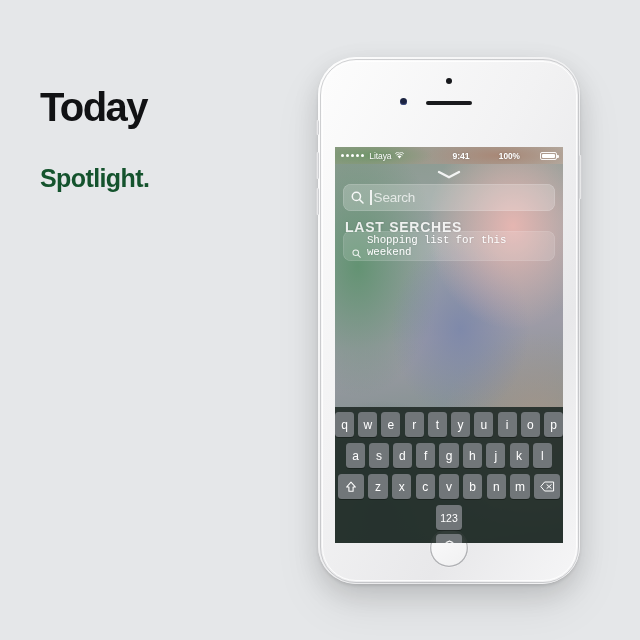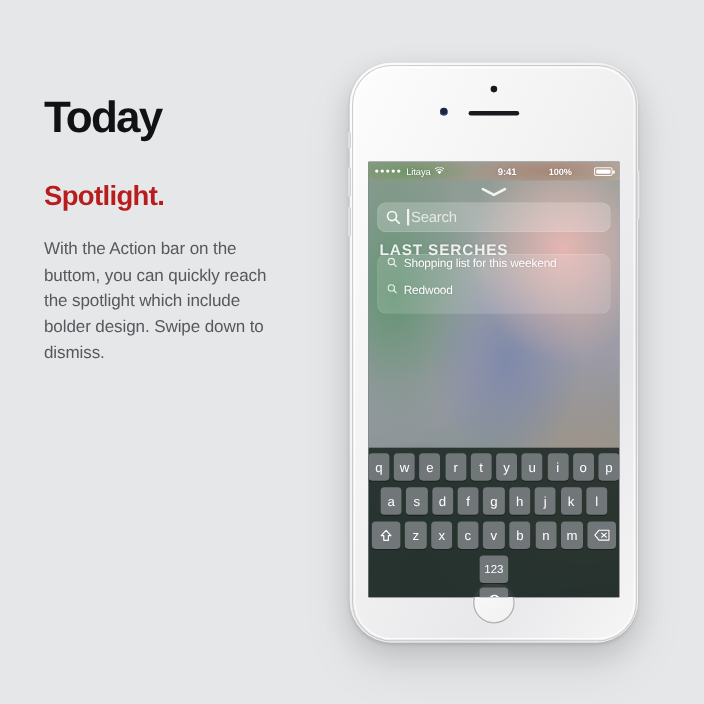--- a/index.html
+++ b/index.html
@@ -26,21 +26,21 @@
     font-size: 40px;
     line-height: 62px;
     font-weight: bold;
     color: #111214;
     letter-spacing: -1.6px;
     margin: 0;
   }
   .subhead {
     font-size: 25px;
     font-weight: bold;
-    color: #b91c1c;
+    color: #14532d;
     letter-spacing: -0.6px;
     margin: 26px 0 0 0;
   }
   .body-copy {
     font-size: 15.5px;
     line-height: 23.5px;
     color: #56585c;
     margin: 22px 0 0 0;
     width: 215px;
     letter-spacing: -0.1px;
@@ -282,24 +282,25 @@
     top: 84px;
     width: 212px;
     border-radius: 8px;
     background: rgba(255,255,255,0.14);
     box-shadow: inset 0 0 0 0.5px rgba(255,255,255,0.18);
     padding: 3px 0;
     z-index: 4;
   }
   .result-row {
     display: flex;
-    align-items: flex-start;
+    align-items: flex-end;
     height: 24px;
     padding: 0 9px;
     box-sizing: border-box;
+    font-family: Liberation Mono, monospace;
   }
   .result-row .mag { margin-right: 6px; opacity: 0.85; }
   .result-text {
     font-size: 10.8px;
     color: #ffffff;
     letter-spacing: -0.15px;
     text-shadow: 0 0 2px rgba(0,0,0,0.16);
   }
 
   
@@ -341,21 +342,20 @@
   svg { display: block; }
 </style>
 </head>
 <body>
 
 <div class="left-panel">
   <h1 class="headline">
     <span>Today</span><br>
   </h1>
   <div class="subhead">Spotlight.</div>
-  <p class="body-copy">With the Action bar on the buttom, you can quickly reach the spotlight which include bolder design. Swipe down to dismiss.</p>
 </div>
 
 <div class="phone">
   <div class="phone-body"></div>
   <div class="phone-edge"></div>
   <div class="phone-edge2"></div>
 
   <div class="btn-side btn-silent"></div>
   <div class="btn-side btn-volup"></div>
   <div class="btn-side btn-voldn"></div>
@@ -415,29 +415,20 @@
 
     <div class="results-card">
       <div class="result-row">
         <span class="mag">
           <svg width="9" height="9" viewBox="0 0 13 13">
             <circle cx="5.4" cy="5.4" r="4.1" stroke="#fff" stroke-width="1.5" fill="none"></circle>
             <line x1="8.5" y1="8.5" x2="12" y2="12" stroke="#fff" stroke-width="1.5" stroke-linecap="round"></line>
           </svg>
         </span>
         <span class="result-text">Shopping list for this weekend</span>
-      </div>
-      <div class="result-row">
-        <span class="mag">
-          <svg width="9" height="9" viewBox="0 0 13 13">
-            <circle cx="5.4" cy="5.4" r="4.1" stroke="#fff" stroke-width="1.5" fill="none"></circle>
-            <line x1="8.5" y1="8.5" x2="12" y2="12" stroke="#fff" stroke-width="1.5" stroke-linecap="round"></line>
-          </svg>
-        </span>
-        <span class="result-text">Redwood</span>
       </div>
     </div>
 
     <div class="keyboard">
       <div class="kb-row r1">
         <div class="key">q</div>
         <div class="key">w</div>
         <div class="key">e</div>
         <div class="key">r</div>
         <div class="key">t</div>

